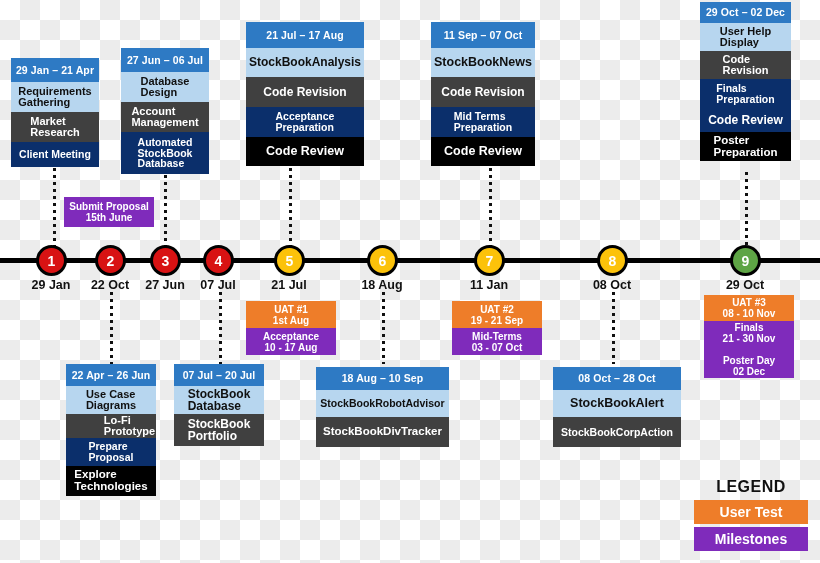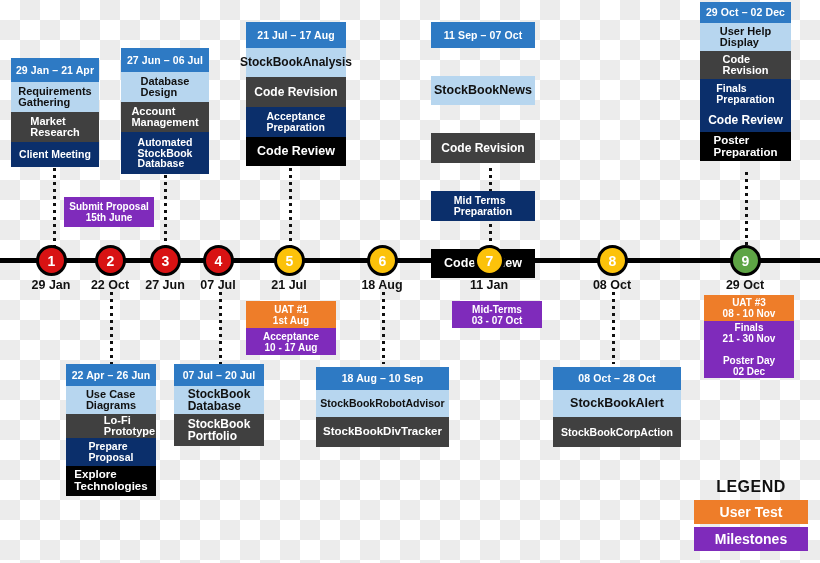--- a/index.html
+++ b/index.html
@@ -158,30 +158,30 @@
   <div class="row r-head" style="height:24px;">27 Jun – 06 Jul</div>
   <div class="row r-light" style="height:30px;">Database
 Design</div>
   <div class="row r-mid" style="height:30px;">Account
 Management</div>
   <div class="row r-dark" style="height:42px;">Automated
 StockBook
 Database</div>
 </div>
 
-<div class="phase" style="left:246px;top:22px;width:100px;">
+<div class="phase" style="left:246px;top:22px;width:118px;">
   <div class="row r-head" style="height:26px;">21 Jul – 17 Aug</div>
   <div class="row r-light" style="height:29px;font-size:12px;">StockBookAnalysis</div>
   <div class="row r-mid" style="height:30px;font-size:12px;">Code Revision</div>
   <div class="row r-dark" style="height:30px;">Acceptance
 Preparation</div>
   <div class="row r-black" style="height:29px;font-size:12.5px;">Code Review</div>
 </div>
 
-<div class="phase" style="left:431px;top:22px;width:104px;gap:28px;">
+<div class="phase" style="left:431px;top:22px;width:104px;">
   <div class="row r-head" style="height:26px;">11 Sep – 07 Oct</div>
   <div class="row r-light" style="height:29px;font-size:12.5px;">StockBookNews</div>
   <div class="row r-mid" style="height:30px;font-size:12px;">Code Revision</div>
   <div class="row r-dark" style="height:30px;">Mid Terms
 Preparation</div>
   <div class="row r-black" style="height:29px;font-size:12.5px;">Code Review</div>
 </div>
 
 <div class="phase" style="left:700px;top:2px;width:91px;">
   <div class="row r-head" style="height:21px;">29 Oct – 02 Dec</div>
@@ -233,20 +233,22 @@
 </div>
 
 <div class="stack" style="left:246px;top:301px;width:90px;">
   <div class="cell c-orange" style="height:27px;">UAT #1
 1st Aug</div>
   <div class="cell c-purple" style="height:27px;">Acceptance
 10 - 17 Aug</div>
 </div>
 
 <div class="stack" style="left:452px;top:301px;width:90px;">
+  <div class="cell c-orange" style="height:27px;">UAT #2
+19 - 21 Sep</div>
   <div class="cell c-purple" style="height:27px;">Mid-Terms
 03 - 07 Oct</div>
 </div>
 
 <div class="stack" style="left:704px;top:295px;width:90px;">
   <div class="cell c-orange" style="height:26px;">UAT #3
 08 - 10 Nov</div>
   <div class="cell c-purple" style="height:57px;">Finals
 21 - 30 Nov
 

